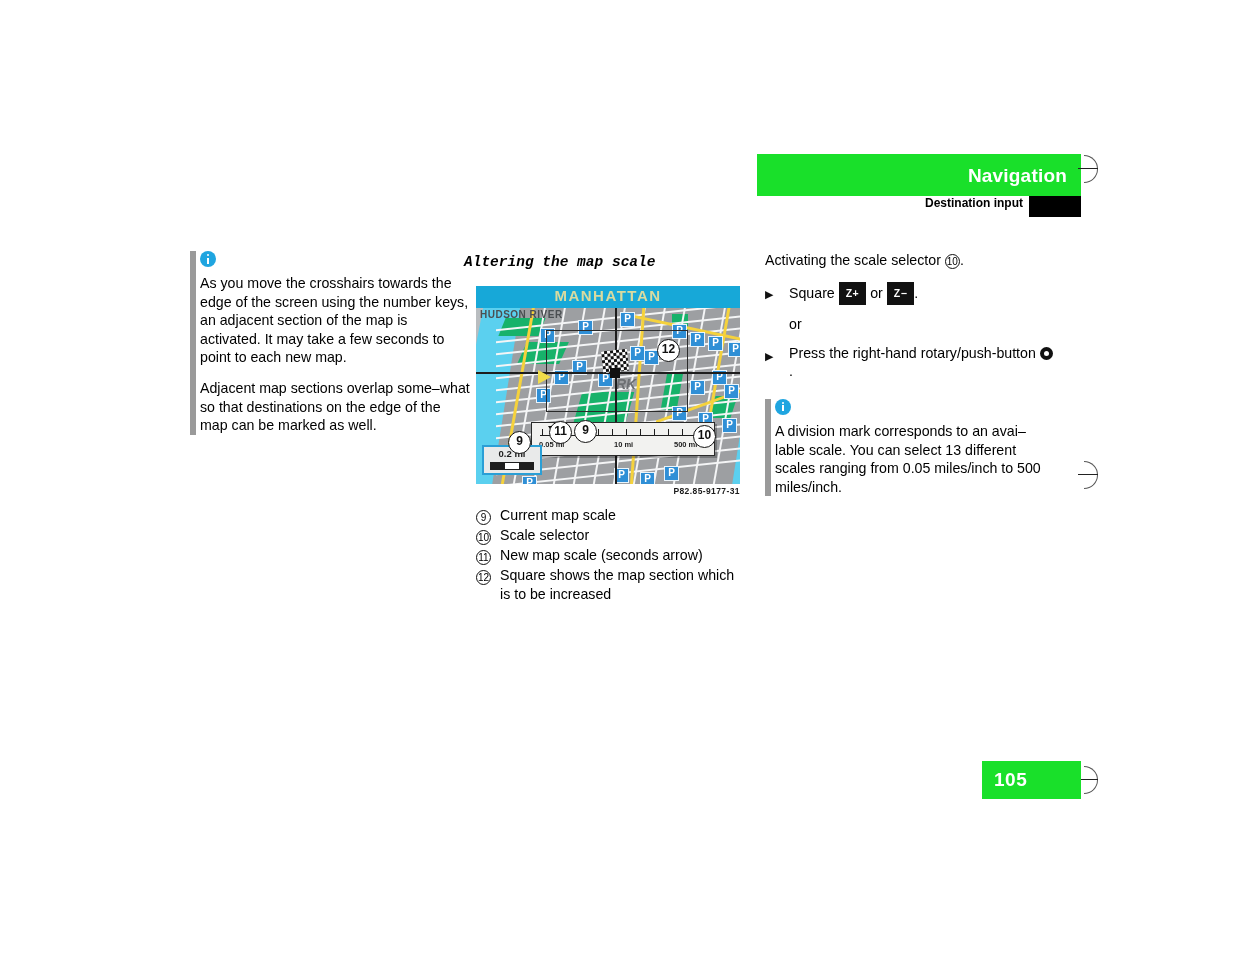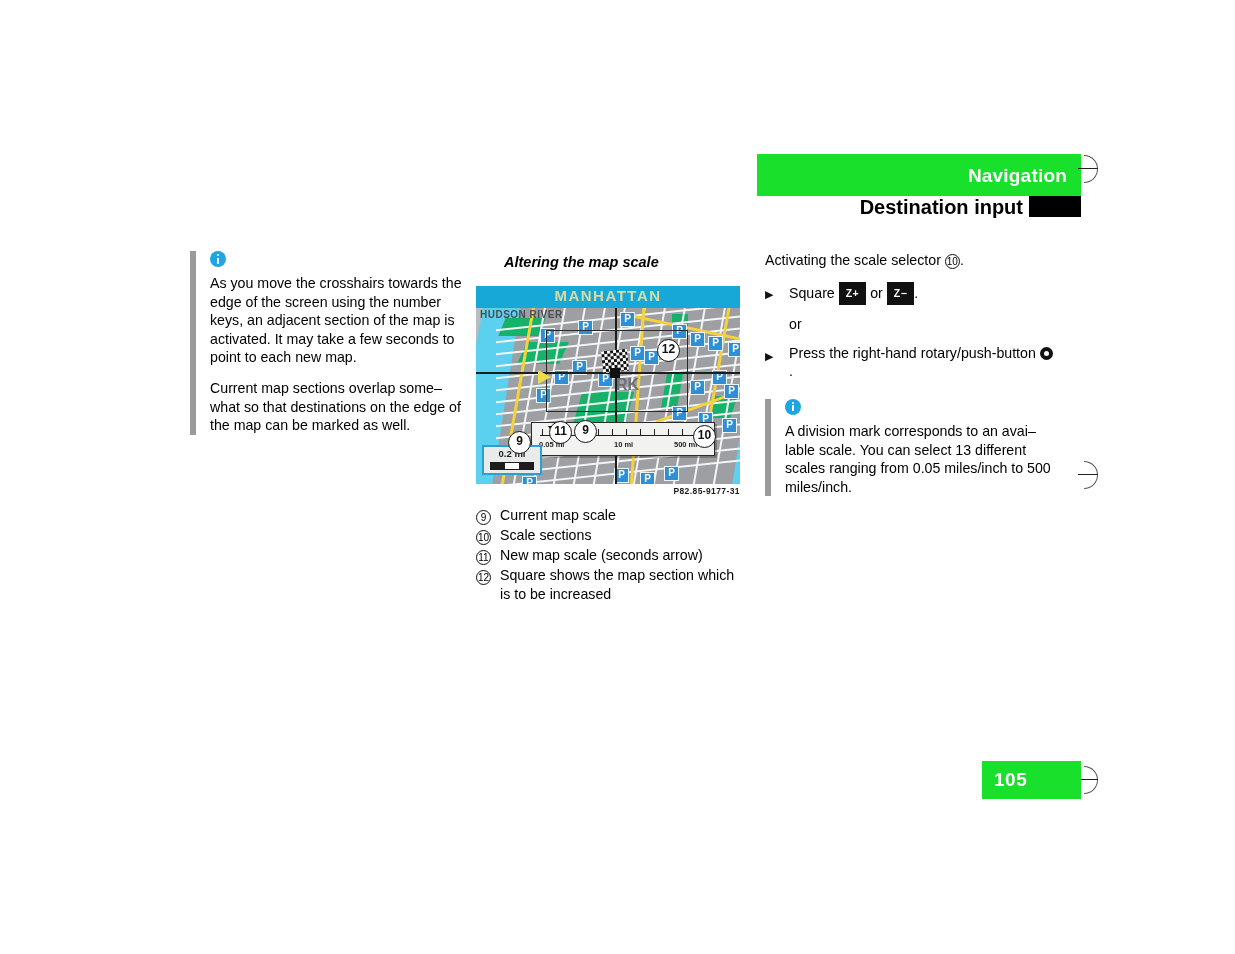--- a/index.html
+++ b/index.html
@@ -39,21 +39,21 @@
     position: absolute;
     left: 757px;
     top: 196px;
     width: 324px;
     height: 22px;
   }
   .subheader-title {
     position: absolute;
     right: 58px;
     top: 0px;
-    font-size: 20px;
+    font-size: 12px;
     font-weight: bold;
     color: #000000;
     white-space: nowrap;
   }
   .subheader-block {
     position: absolute;
     right: 0px;
     top: 0px;
     width: 52px;
     height: 21px;
@@ -89,21 +89,21 @@
   .col {
     position: absolute;
     font-size: 14.2px;
     line-height: 18.6px;
   }
   .col p { margin: 0 0 12px 0; }
 
   
   .note {
     position: relative;
-    padding-left: 20px;
+    padding-left: 10px;
   }
   .note-rule {
     position: absolute;
     left: 0;
     top: 0;
     bottom: 0;
     width: 6px;
     background: #9a9a9a;
   }
   .info-icon {
@@ -194,21 +194,21 @@
   .hudson-label {
     position: absolute;
     left: 4px; top: 1px;
     font-size: 10px;
     font-weight: bold;
     color: #4b4f52;
     letter-spacing: .5px;
   }
   .park-label {
     position:absolute;
-    font-size: 16px; font-weight: bold; color:#6d7073;
+    font-size: 14px; font-weight: bold; color:#6d7073;font-style:italic;
   }
   .pmark {
     position: absolute;
     width: 13px; height: 13px;
     background: #2f8fd6;
     border: 1px solid #eaf4fb;
     color: #ffffff;
     font-size: 10px;
     font-weight: bold;
     line-height: 12px;
@@ -453,25 +453,25 @@
 <div class="cropmark" style="left:1078px; top:766px;">
   <div class="arc"></div>
     <div class="bar"></div>
 </div>
 
 <div class="col" style="left:190px; top:251px; width:280px;">
   <div class="note">
     <div class="note-rule"></div>
     <span class="info-icon"></span>
     <p>As you move the crosshairs towards the edge of the screen using the number keys, an adjacent section of the map is activated. It may take a few seconds to point to each new map.</p>
-    <p>Current map sections overlap some–what so that destinations on the edge of the map can be marked as well.</p>
-  </div>
-</div>
-
-<div class="col" style="left:504px; top:253px; width:280px;">
+    <p>Adjacent map sections overlap some–what so that destinations on the edge of the map can be marked as well.</p>
+  </div>
+</div>
+
+<div class="col" style="left:464px; top:253px; width:280px;font-family:Liberation Mono, monospace;">
   <div class="subhead">Altering the map scale</div>
 </div>
 
 <div class="figure">
 
   <div class="map-sky"></div>
   <div class="map-title">MANHATTAN</div>
 
   <div class="map-body">
 
@@ -599,21 +599,21 @@
 
 <div class="fig-caption-code">P82.85-9177-31</div>
 
 <div class="caption-list">
   <div class="cap-row">
     <div class="cap-num"><span class="circ-num">9</span></div>
     <div class="cap-txt">Current map scale</div>
   </div>
   <div class="cap-row">
     <div class="cap-num"><span class="circ-num">10</span></div>
-    <div class="cap-txt">Scale sections</div>
+    <div class="cap-txt">Scale selector</div>
   </div>
   <div class="cap-row">
     <div class="cap-num"><span class="circ-num">11</span></div>
     <div class="cap-txt">New map scale (seconds arrow)</div>
   </div>
   <div class="cap-row">
     <div class="cap-num"><span class="circ-num">12</span></div>
     <div class="cap-txt">Square shows the map section which is to be increased</div>
   </div>
 </div>

